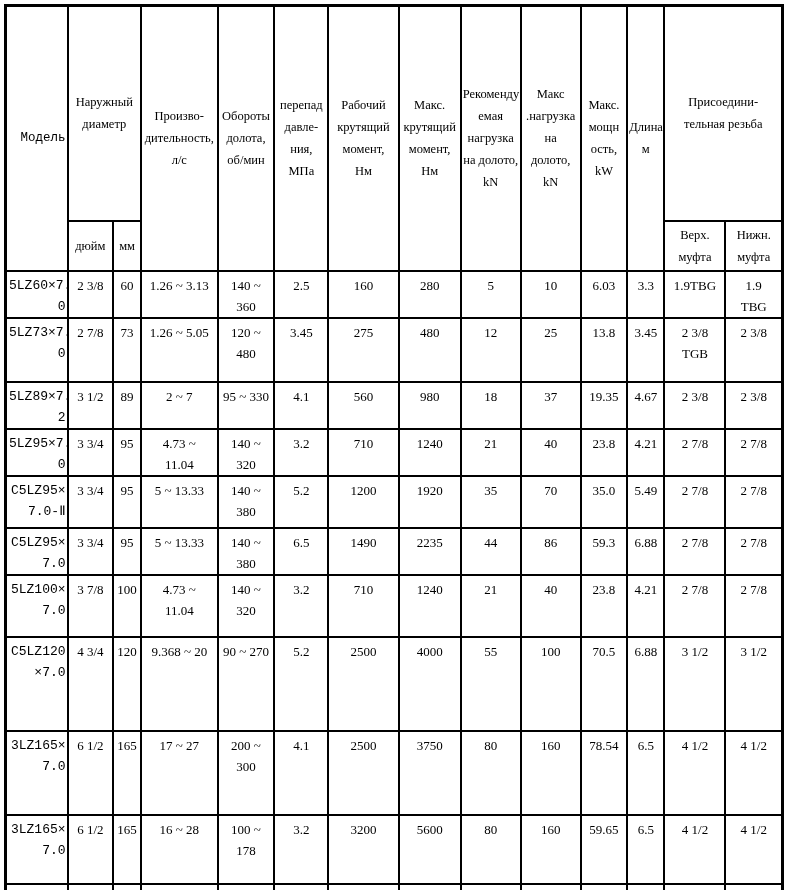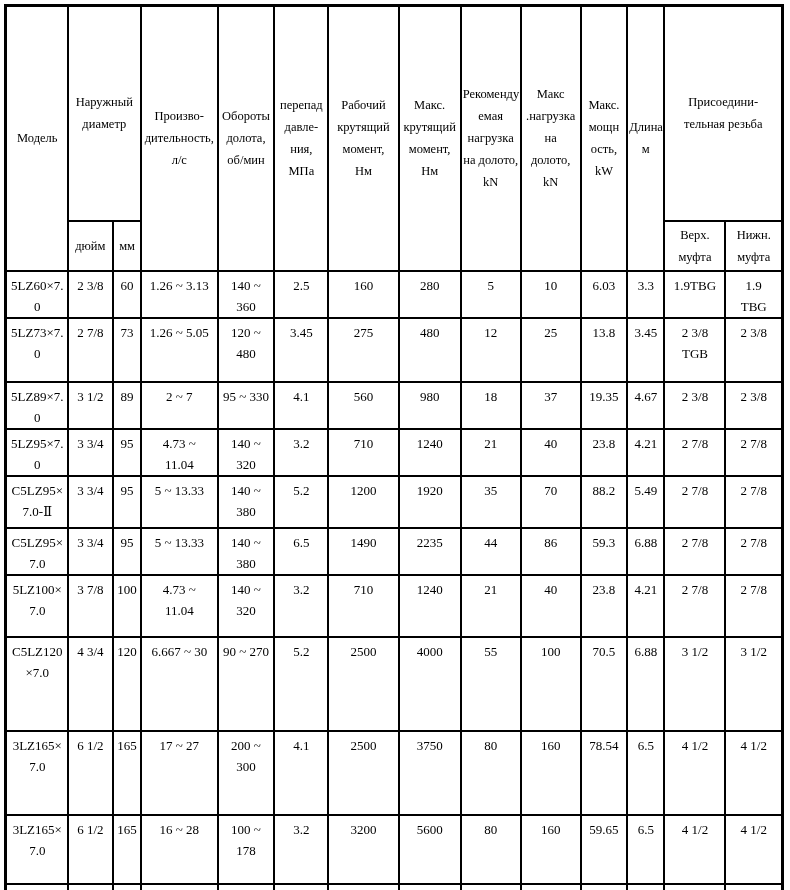--- a/index.html
+++ b/index.html
@@ -31,22 +31,23 @@
     vertical-align: middle;
     padding: 2px 1px;
   }
   .spec td {
     font-size: 13px;
     line-height: 21px;
     vertical-align: top;
     padding: 3px 1px 0 1px;
   }
   .spec .model {
-    text-align: center;
+    text-align: right;
     padding-left: 2px;
+    font-family: Liberation Mono, monospace;
   }
 </style>
 </head>
 <body>
 
 <table class="spec">
   <colgroup>
     <col style="width:60px">
       <col style="width:44px">
       <col style="width:27px">
@@ -146,21 +147,21 @@
     <td>12</td>
     <td>25</td>
     <td>13.8</td>
     <td>3.45</td>
     <td>2 3/8
 TGB</td>
     <td>2 3/8</td>
   </tr>
   <tr style="height:38px">
     <td class="model">5LZ89×7.
-0</td>
+2</td>
     <td>3 1/2</td>
     <td>89</td>
     <td>2 ~ 7</td>
     <td>95 ~ 330</td>
     <td>4.1</td>
     <td>560</td>
     <td>980</td>
     <td>18</td>
     <td>37</td>
     <td>19.35</td>
@@ -193,21 +194,21 @@
     <td>3 3/4</td>
     <td>95</td>
     <td>5 ~ 13.33</td>
     <td>140 ~
 380</td>
     <td>5.2</td>
     <td>1200</td>
     <td>1920</td>
     <td>35</td>
     <td>70</td>
-    <td>88.2</td>
+    <td>35.0</td>
     <td>5.49</td>
     <td>2 7/8</td>
     <td>2 7/8</td>
   </tr>
   <tr style="height:45px">
     <td class="model">C5LZ95×
 7.0</td>
     <td>3 3/4</td>
     <td>95</td>
     <td>5 ~ 13.33</td>
@@ -240,21 +241,21 @@
     <td>23.8</td>
     <td>4.21</td>
     <td>2 7/8</td>
     <td>2 7/8</td>
   </tr>
   <tr style="height:94px">
     <td class="model">C5LZ120
 ×7.0</td>
     <td>4 3/4</td>
     <td>120</td>
-    <td>6.667 ~ 30</td>
+    <td>9.368 ~ 20</td>
     <td>90 ~ 270</td>
     <td>5.2</td>
     <td>2500</td>
     <td>4000</td>
     <td>55</td>
     <td>100</td>
     <td>70.5</td>
     <td>6.88</td>
     <td>3 1/2</td>
     <td>3 1/2</td>

